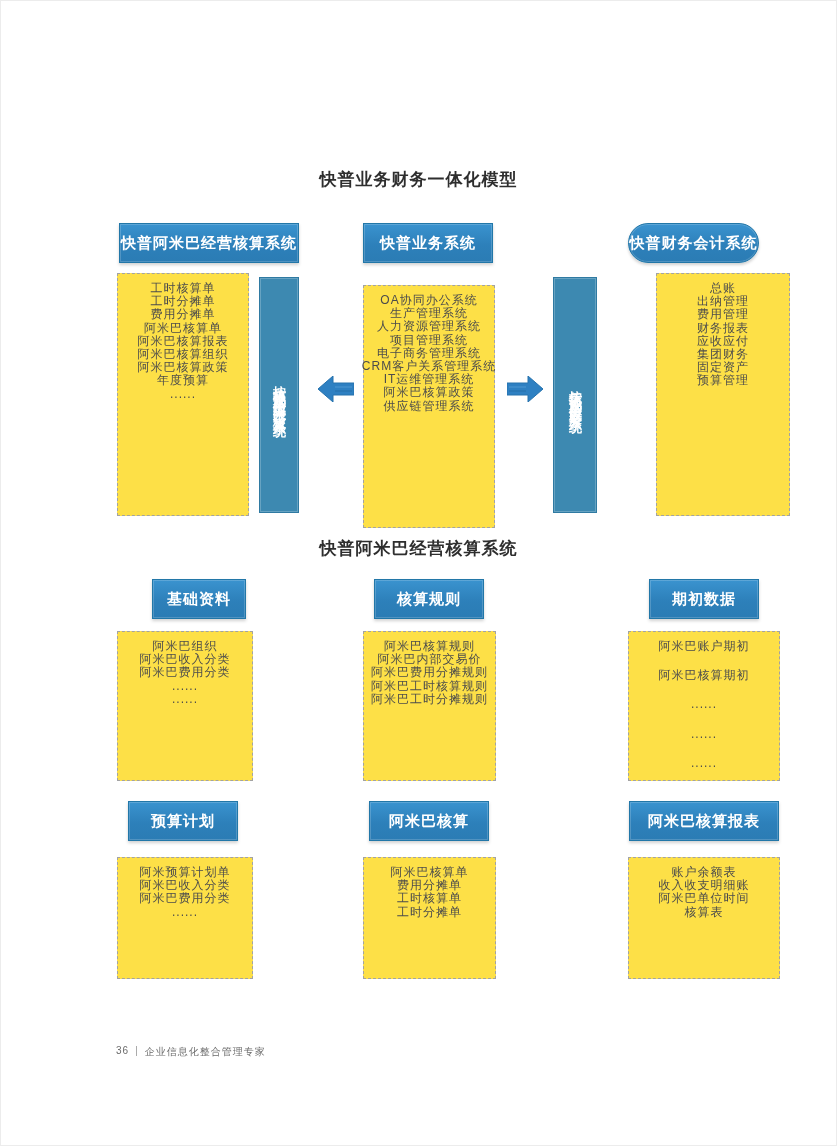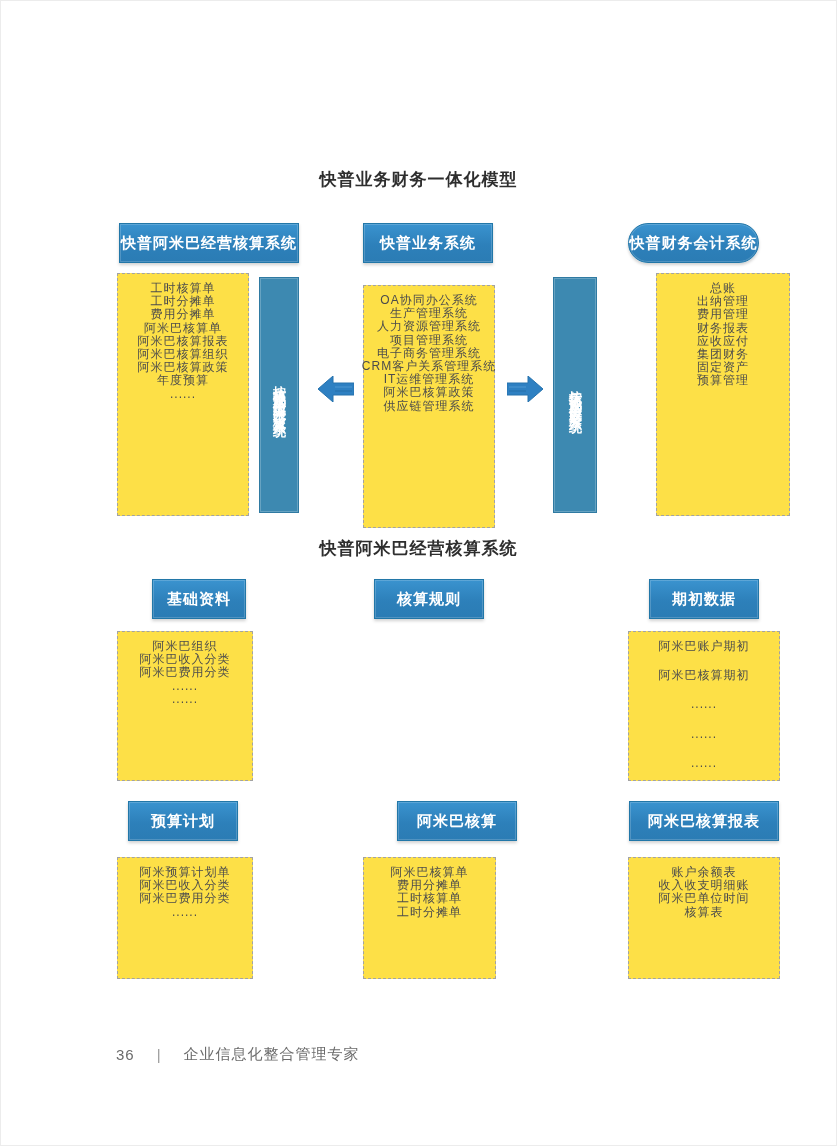--- a/index.html
+++ b/index.html
@@ -21,21 +21,21 @@
     box-shadow:inset 0 0 0 1px rgba(255,255,255,.18),0 2px 3px rgba(0,0,0,.18);
     white-space:nowrap;
   }
   #hdrA{left:118px;top:222px;width:180px;}
   #hdrB{left:362px;top:222px;width:130px;}
   #hdrC{left:627px;top:222px;width:131px;border-radius:20px;}
   #hdr21{left:127px;top:578px;width:94px;margin-left:24px;}
   #hdr22{left:373px;top:578px;width:110px;}
   #hdr23{left:648px;top:578px;width:110px;}
   #hdr24{left:127px;top:800px;width:110px;}
-  #hdr25{left:368px;top:800px;width:120px;margin-left:28px;}
+  #hdr25{left:368px;top:800px;width:120px;}
   #hdr26{left:628px;top:800px;width:150px;}
   .dashed{
     position:absolute;border:1px dashed #a3a3a3;background:#fde047;box-sizing:border-box;
     display:flex;flex-direction:column;justify-content:flex-start;align-items:center;
     padding:8px 2px;
   }
   .dashed .item{
     font-size:12px;color:#4c4c4c;letter-spacing:1px;line-height:1.1;white-space:nowrap;
   }
   #listA{left:116px;top:272px;width:132px;height:243px;}
@@ -55,22 +55,22 @@
   #barA{left:258px;top:276px;width:40px;height:236px;}
   #barB{left:552px;top:276px;width:44px;height:236px;}
   .vtext{
     writing-mode:vertical-rl;text-orientation:upright;
     color:#fff;font-weight:bold;font-size:13px;letter-spacing:3px;white-space:nowrap;
   }
   .arrow{position:absolute;width:36px;height:26px;}
   #arrL{left:317px;top:375px;}
   #arrR{left:506px;top:375px;}
   .footer{
-    position:absolute;left:115px;top:1044px;display:flex;align-items:center;gap:22px;
-    font-size:15px;color:#6b6b6b;letter-spacing:1px;
+    position:absolute;left:115px;top:1044px;display:flex;gap:6px;
+    font-size:10px;color:#6b6b6b;letter-spacing:1px;
   }
   .footer .sep{color:#9a9a9a;}
 </style>
 </head>
 <body>
 
 <div class="page">
 
   <div class="sec-title" id="title1">快普业务财务一体化模型</div>
 
@@ -135,20 +135,27 @@
   <div class="hdr" id="hdr22">核算规则</div>
   <div class="hdr" id="hdr23">期初数据</div>
 
   <div class="dashed" id="list21">
       <div class="item">阿米巴组织</div>
       <div class="item">阿米巴收入分类</div>
       <div class="item">阿米巴费用分类</div>
       <div class="item">......</div>
       <div class="item">......</div>
     </div>
+  <div class="dashed" id="list22">
+      <div class="item">阿米巴核算规则</div>
+      <div class="item">阿米巴内部交易价</div>
+      <div class="item">阿米巴费用分摊规则</div>
+      <div class="item">阿米巴工时核算规则</div>
+      <div class="item">阿米巴工时分摊规则</div>
+    </div>
   <div class="dashed" id="list23">
       <div class="item">阿米巴账户期初</div>
       <div class="item">阿米巴核算期初</div>
       <div class="item">......</div>
       <div class="item">......</div>
       <div class="item">......</div>
     </div>
 
   <div class="hdr" id="hdr24">预算计划</div>
   <div class="hdr" id="hdr25">阿米巴核算</div>

